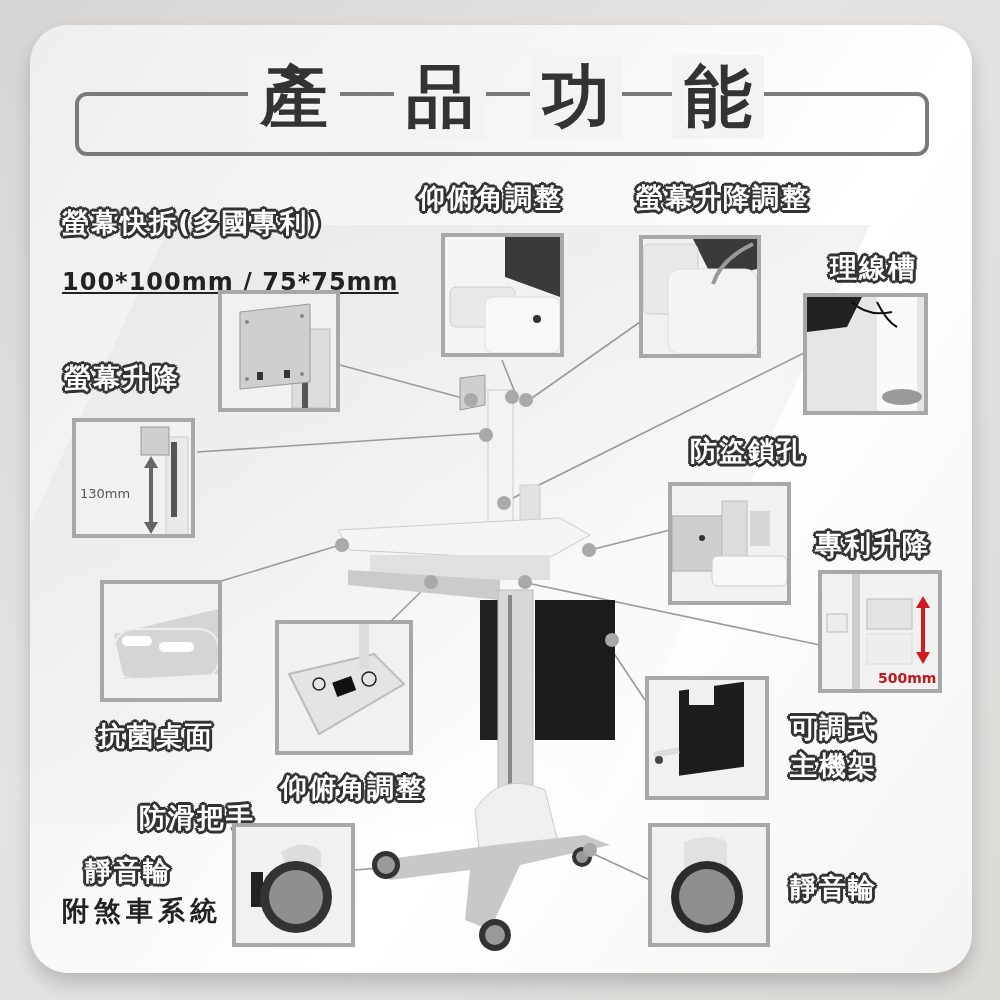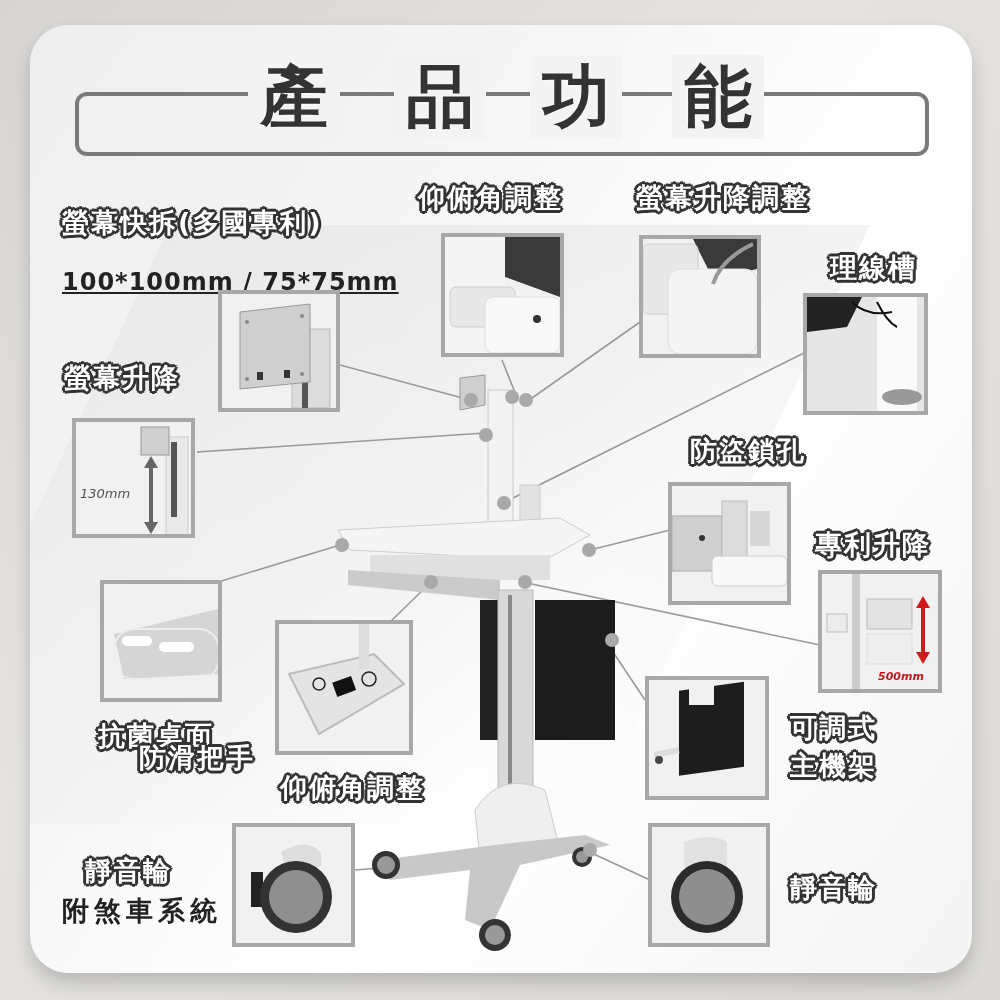--- a/index.html
+++ b/index.html
@@ -40,22 +40,22 @@
       -3px 0 0 #333, 3px 0 0 #333, 0 3px 0 #333, 0 -3px 0 #333;
   }
   .lbl-l { font-size: 27px; }
   .plain { position: absolute; color: #222; font-size: 24px; letter-spacing: 1px; white-space: nowrap; }
   .plain.bold { font-weight: 600; }
   .photo {
     position: absolute; border: 4px solid #a8a8a8; background: #f1f1f1; overflow: hidden;
   }
   .dot { position: absolute; width: 14px; height: 14px; border-radius: 50%; background: #a9a9a9; }
   svg.lines { position: absolute; left: 0; top: 0; }
-  .dim { position: absolute; font-style: italic; font-size: 13px; color: #555; }
-  .dim.red { color: #c0181c; font-weight: bold; font-size: 11px; }
+  .dim { position: absolute; font-size: 13px; color: #555; }
+  .dim.red { color: #c0181c; font-weight: bold; font-size: 14px; }
 </style>
 </head>
 <body>
 
 <div class="card"></div>
 
 <div class="title-frame"></div>
 <div class="title-char" style="left:248px;">產</div>
 <div class="title-char" style="left:394px;">品</div>
 <div class="title-char" style="left:530px;">功</div>
@@ -81,21 +81,21 @@
 <div class="lbl lbl-l" style="left:62px; top:205px;">螢幕快拆(多國專利)</div>
 <div class="plain bold" style="left:62px; top:268px;text-decoration:underline;">100*100mm / 75*75mm</div>
 
 <div class="lbl lbl-l" style="left:418px; top:180px;text-align:center;">仰俯角調整</div>
 <div class="lbl lbl-l" style="left:636px; top:180px;">螢幕升降調整</div>
 <div class="lbl lbl-l" style="left:830px; top:250px;text-align:right;">理線槽</div>
 <div class="lbl lbl-l" style="left:64px; top:360px;">螢幕升降</div>
 <div class="lbl lbl-l" style="left:668px; top:433px;margin-left:22px;">防盜鎖孔</div>
 <div class="lbl lbl-l" style="left:815px; top:527px;">專利升降</div>
 <div class="lbl lbl-l" style="left:98px; top:718px;font-family:Liberation Serif, serif;">抗菌桌面</div>
-<div class="lbl lbl-l" style="left:98px; top:740px;padding-left:41px;">防滑把手</div>
+<div class="lbl lbl-l" style="left:98px; top:800px;padding-left:41px;">防滑把手</div>
 <div class="lbl lbl-l" style="left:280px; top:770px;">仰俯角調整</div>
 <div class="lbl lbl-l" style="left:790px; top:710px;">可調式</div>
 <div class="lbl lbl-l" style="left:790px; top:748px;">主機架</div>
 <div class="lbl lbl-l" style="left:85px; top:853px;">靜音輪</div>
 <div class="plain bold" style="left:62px; top:893px; font-size:27px; letter-spacing:5px;">附煞車系統</div>
 <div class="lbl lbl-l" style="left:790px; top:870px;">靜音輪</div>
 
 <div class="photo" style="left:218px; top:290px; width:122px; height:122px;">
   <svg width="114" height="114">
     <rect x="70" y="35" width="38" height="79" fill="#dcdcdc" stroke="#bbb"></rect>

